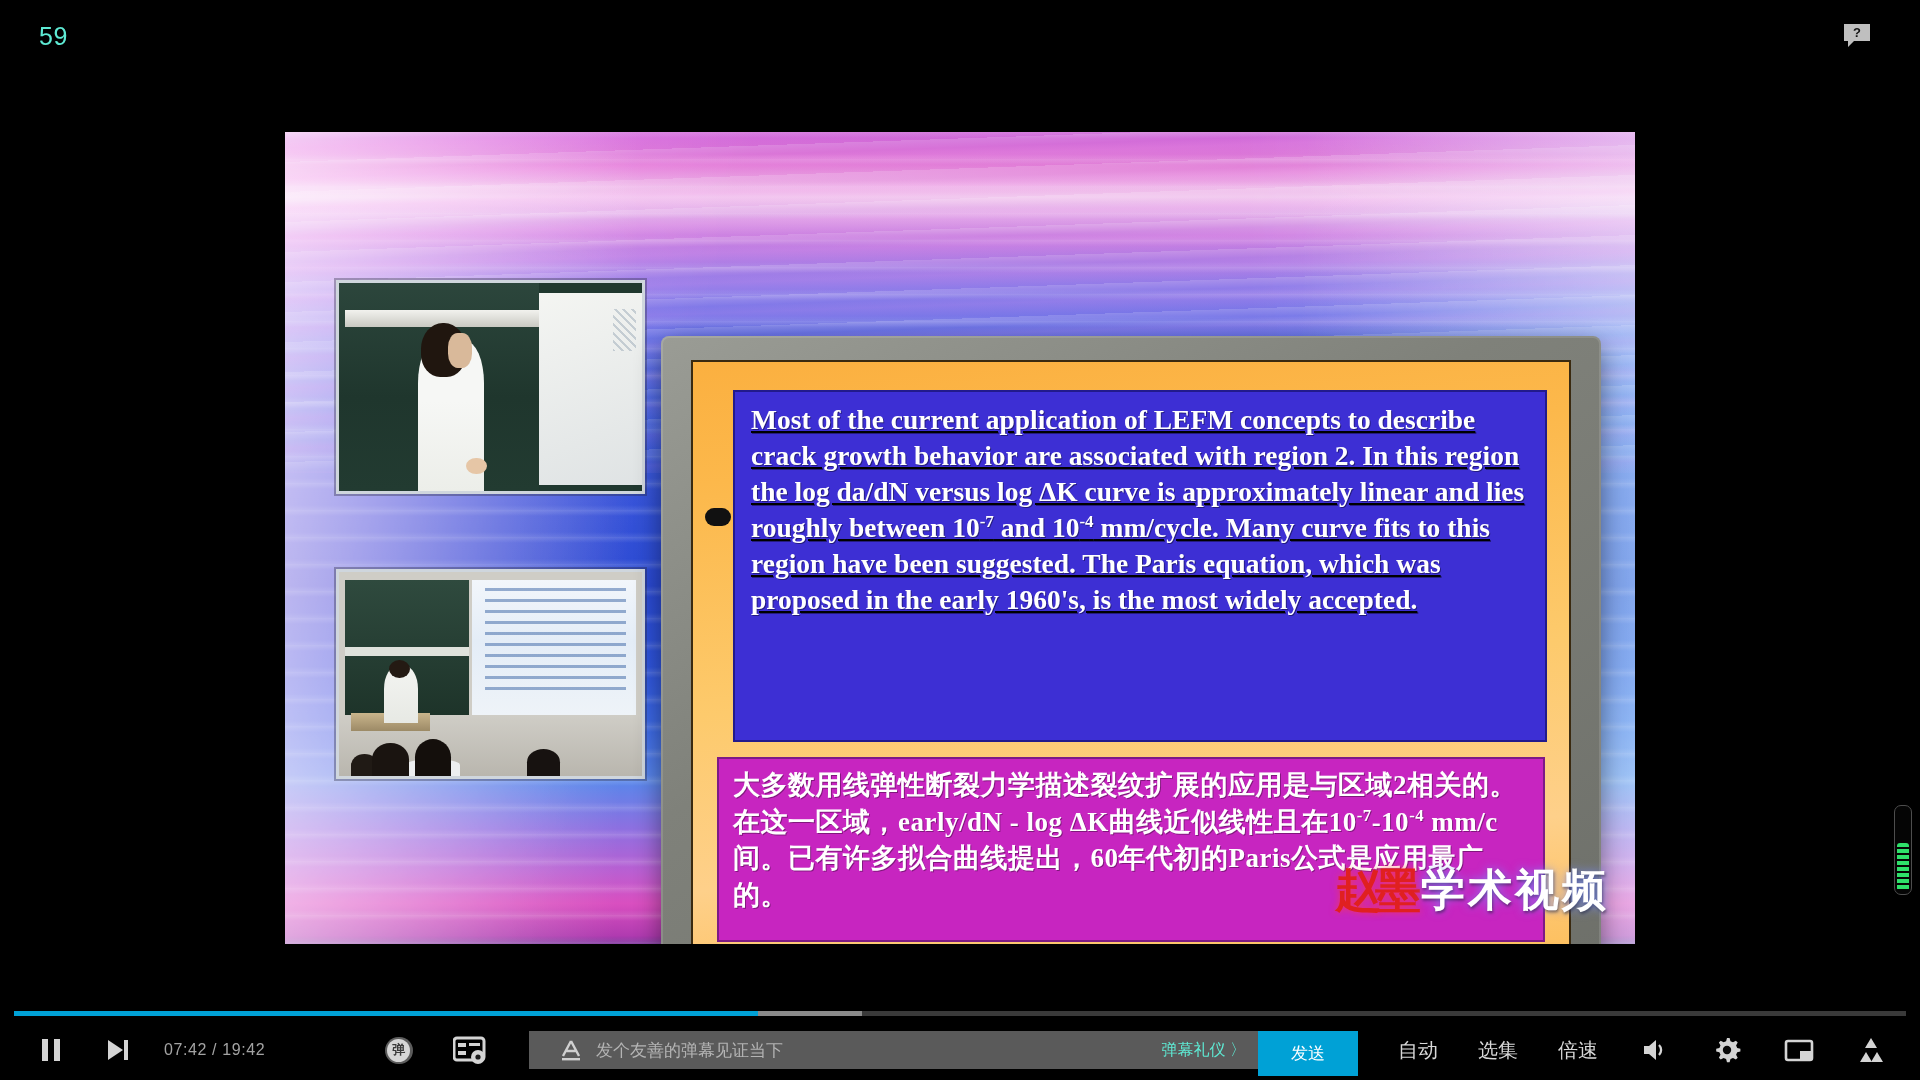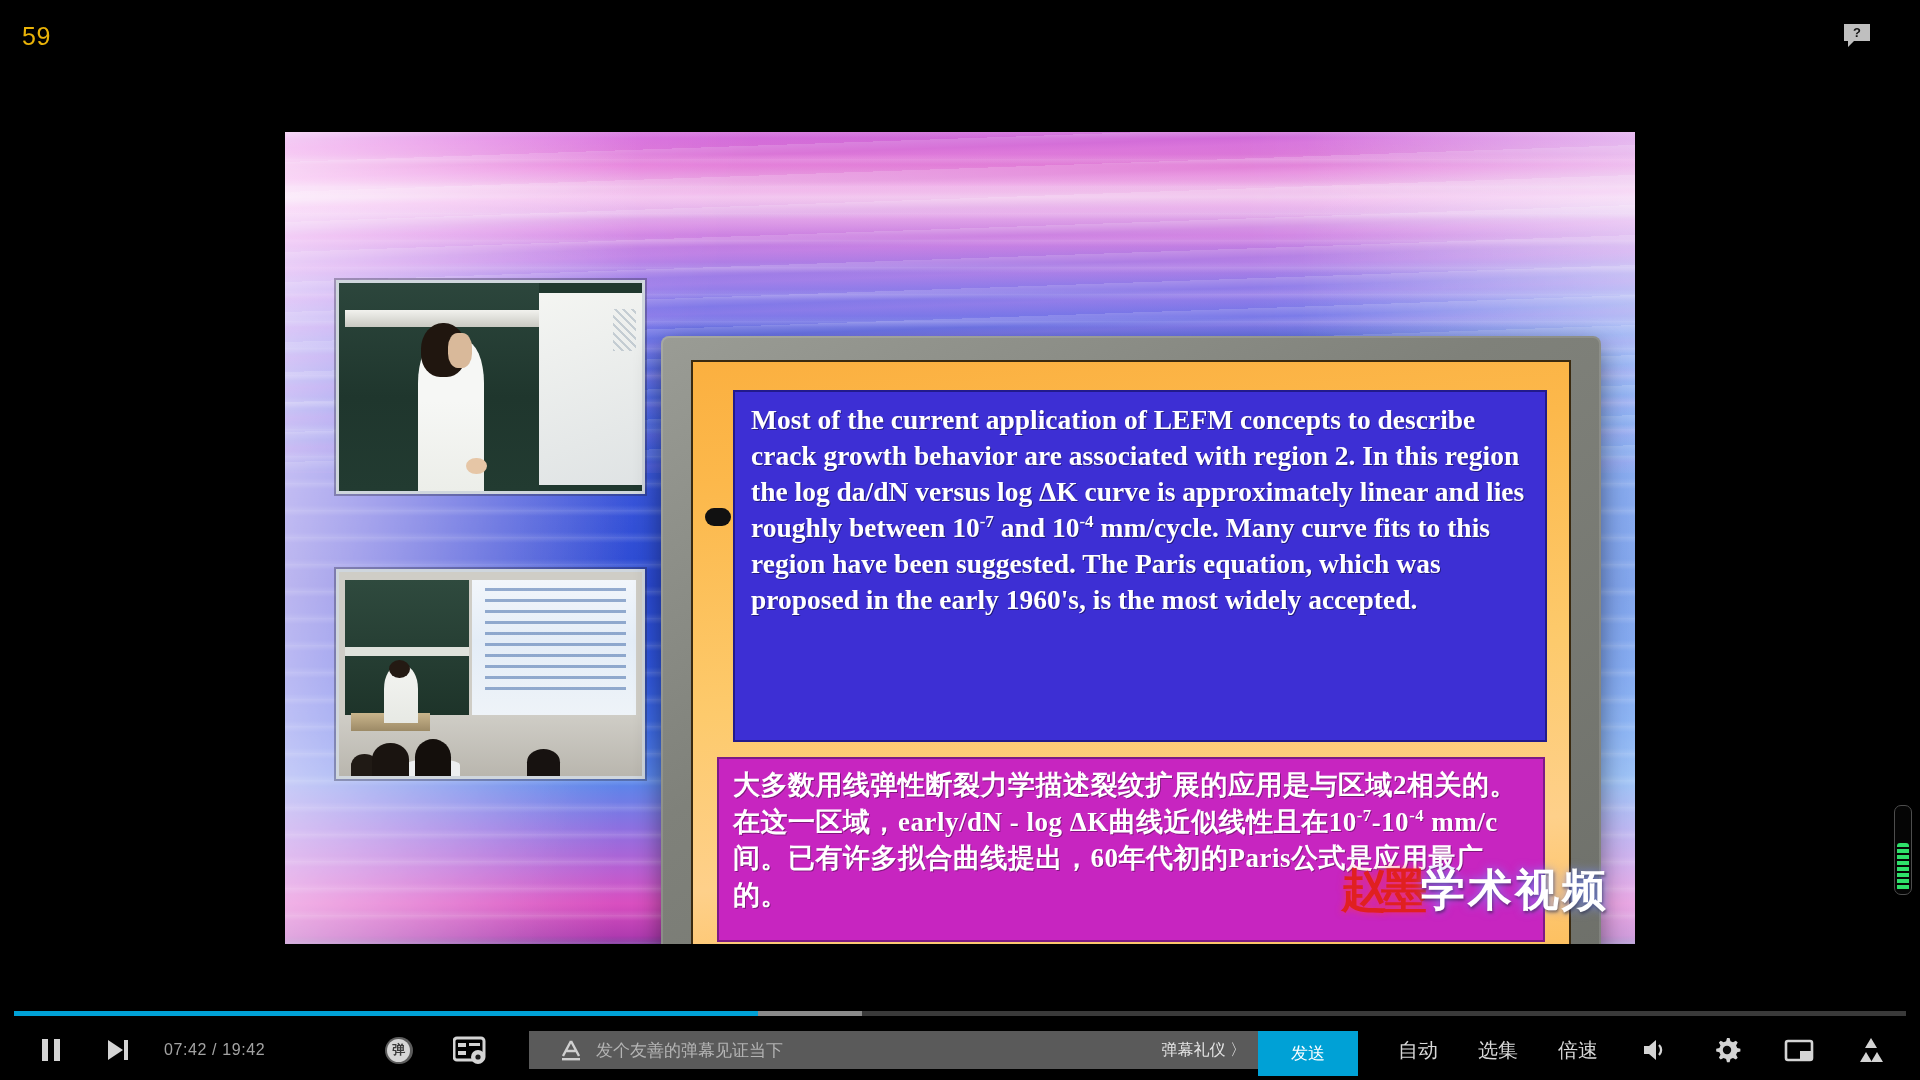--- a/index.html
+++ b/index.html
@@ -1,21 +1,21 @@
 <!DOCTYPE html>
 <html><head>
 <meta charset="utf-8">
 <style>
   html,body{margin:0;padding:0;background:#000;}
   body{width:1920px;height:1080px;overflow:hidden;font-family:"Liberation Sans","DejaVu Sans",sans-serif;}
 
   .stage{position:relative;width:1920px;height:1080px;background:#000;}
 
   
-  .top-left-num{position:absolute;left:22px;top:22px;color:#eab308;font-size:25px;letter-spacing:.5px;}
+  .top-left-num{position:absolute;left:39px;top:22px;color:#5eead4;font-size:25px;letter-spacing:.5px;}
   .help-bubble{position:absolute;right:48px;top:22px;width:30px;height:28px;}
   .help-bubble svg{display:block;}
 
   
   .video{position:absolute;left:285px;top:132px;width:1350px;height:812px;overflow:hidden;}
   .vbg{position:absolute;inset:0;
        background:
         linear-gradient(92deg,rgba(255,255,255,.55) 0%,rgba(255,255,255,0) 26%,rgba(255,255,255,0) 74%,rgba(255,255,255,.35) 100%),
         repeating-linear-gradient(180deg,
            rgba(255,255,255,.16) 0px, rgba(255,255,255,0) 6px, rgba(255,255,255,0) 22px, rgba(255,255,255,.10) 27px),
@@ -85,36 +85,36 @@
       background:linear-gradient(150deg,#9a9c95 0%,#7f817a 40%,#6d6f69 100%);
       border-radius:8px;
       box-shadow:0 10px 26px rgba(0,0,0,.45), inset 0 0 0 2px rgba(255,255,255,.12);}
   .slide-inner{position:absolute;left:30px;top:24px;right:30px;bottom:34px;
       background:linear-gradient(175deg,#fbb040 0%,#fcb84b 18%,#fdca6c 52%,#fed08a 78%,#fdbe5a 100%);
       border:2px solid #3a2a10;}
   .bullet-dot{position:absolute;left:12px;top:146px;width:26px;height:18px;background:#111;border-radius:9px;}
 
   .en-box{position:absolute;left:40px;top:28px;right:22px;height:352px;
       background:#3d2fd4;border:2px solid #221a8c;
-      padding:10px 16px 8px 16px;box-sizing:border-box;}
+      padding:10px 16px 8px 16px;box-sizing:border-box;text-decoration:underline;}
   .en-box p{margin:0;color:#fff;font-family:"Liberation Serif","DejaVu Serif",serif;
       font-weight:bold;font-size:27.5px;line-height:1.31;
       text-shadow:1px 1px 0 rgba(0,0,0,.4);}
   .en-box sup{font-size:.62em;}
 
   .zh-box{position:absolute;left:24px;top:395px;right:24px;height:185px;
       background:#c725c0;border:2px solid #7d1a86;
       padding:8px 14px;box-sizing:border-box;}
   .zh-box p{margin:0;color:#fff;font-family:"Liberation Serif","DejaVu Serif",serif;
       font-weight:bold;font-size:27px;line-height:1.36;letter-spacing:.5px;
       text-shadow:1px 1px 0 rgba(0,0,0,.35);}
   .zh-box sup{font-size:.62em;}
 
   
-  .wm{position:absolute;right:26px;bottom:24px;display:flex;align-items:center;}
+  .wm{position:absolute;right:26px;bottom:24px;display:flex;align-items:center;gap:6px;}
   .wm-seal{font-family:"Liberation Serif","DejaVu Serif",serif;font-size:46px;font-weight:bold;
       color:#e02020;text-shadow:0 0 7px rgba(255,60,60,.75);letter-spacing:-6px;line-height:1;}
   .wm-txt{font-family:"Liberation Serif","DejaVu Serif",serif;font-size:44px;font-weight:bold;
       color:#fff;letter-spacing:3px;text-shadow:0 0 10px rgba(120,140,255,.8),1px 2px 3px rgba(0,0,0,.5);}
 
   
   .edge-meter{position:absolute;right:8px;top:805px;width:18px;height:90px;
       border:1.5px solid #4d4d4d;border-radius:7px;box-sizing:border-box;background:#050505;}
   .edge-meter .fill{position:absolute;left:2px;right:2px;bottom:3px;height:48px;
       background:repeating-linear-gradient(180deg,#2ee06a 0 4px,#050505 4px 6px);border-radius:3px;}
@@ -134,21 +134,21 @@
   .dm-toggle{margin-left:120px;width:52px;height:27px;border-radius:14px;background:#5c5c5c;position:relative;}
   .dm-toggle .knob{position:absolute;left:2px;top:2px;width:23px;height:23px;border-radius:50%;
       background:#d6d6d6;display:flex;align-items:center;justify-content:center;
       font-size:13px;color:#3a3a3a;font-weight:bold;}
   .dm-setting{margin-left:40px;width:34px;height:30px;}
 
   .dm-input{margin-left:42px;height:38px;flex:0 0 810px;background:#5a5a5a;
       display:flex;align-items:center;position:relative;padding-left:19px;}
   .dm-style{margin-left:10px;width:26px;height:26px;}
   .dm-ph{margin-left:12px;color:#b4b4b4;font-size:17px;}
-  .dm-etq{position:absolute;right:112px;color:#e5e5e5;font-size:16px;white-space:nowrap;}
+  .dm-etq{position:absolute;right:112px;color:#5eead4;font-size:16px;white-space:nowrap;}
   .dm-send{position:absolute;right:0;top:0;width:100px;height:45px;background:#00a1d6;
       color:#fff;font-size:17px;display:flex;align-items:center;justify-content:center;}
 
   .right-grp{margin-left:auto;display:flex;align-items:center;margin-right:34px;}
   .r-txt{color:#d8d8d8;font-size:20px;margin-left:40px;white-space:nowrap;}
   .r-ic{margin-left:42px;width:30px;height:30px;}
 </style>
 </head>
 <body>
 

